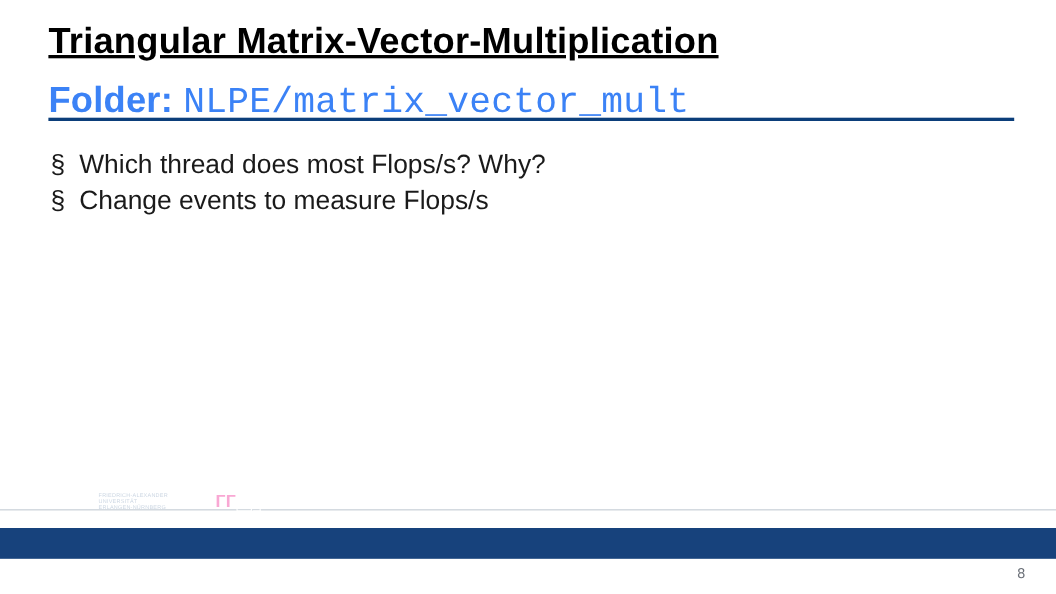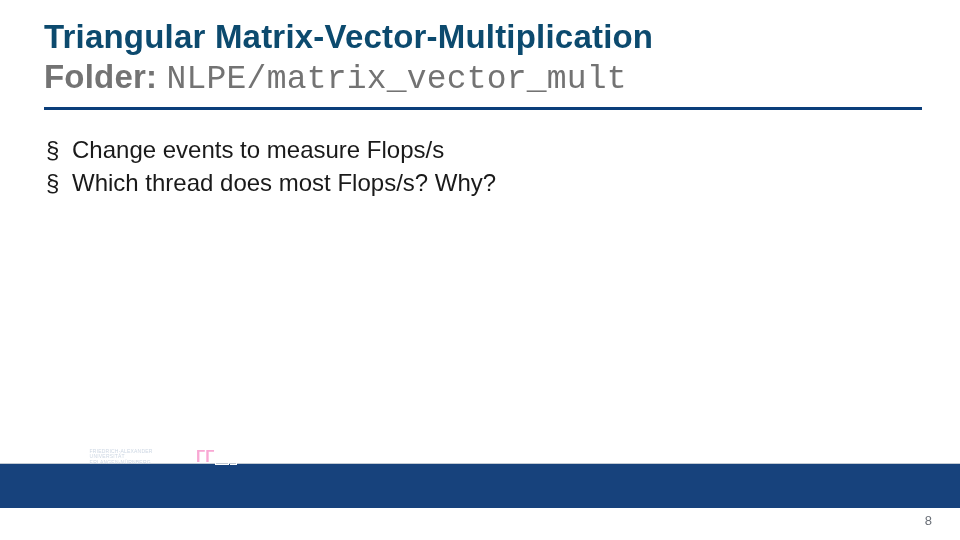--- a/index.html
+++ b/index.html
@@ -1,28 +1,28 @@
 <!DOCTYPE html>
 <html><head>
 <meta charset="utf-8">
 <style>
   * { margin: 0; padding: 0; box-sizing: border-box; }
   html, body { width: 960px; height: 540px; overflow: hidden; font-family: Arial, Helvetica, sans-serif; background: #fff; }
   .slide { position: relative; width: 960px; height: 540px; background: #fff; }
   .title-block { position: absolute; left: 44px; top: 18px; width: 880px; }
-  .title-line1 { font-size: 33px; font-weight: 700; color: #0c4a6e; letter-spacing: 0.2px; }
-  .title-line2 { font-size: 33px; font-weight: 700; color: #737373; letter-spacing: 0.2px; margin-top: 2px; }
+  .title-line1 { font-size: 33px; font-weight: 700; color: #000000; letter-spacing: 0.2px; text-decoration: underline; }
+  .title-line2 { font-size: 33px; font-weight: 700; color: #3b82f6; letter-spacing: 0.2px; margin-top: 16px; }
   .title-code { font-family: "Consolas", "Courier New", monospace; font-weight: 400; font-size: 33px; }
   .title-rule { position: absolute; left: 44px; top: 107px; width: 878px; height: 0; border-top: 3px solid #0b3e7a; }
   .content { position: absolute; left: 44px; top: 134px; width: 880px; }
   .bullet-list { list-style: none; }
   .bullet-list li { position: relative; padding-left: 28px; font-size: 24px; color: #1a1a1a; line-height: 1.3; margin-bottom: 2px; }
   .bullet-list li::before { content: "§"; position: absolute; left: 2px; top: 0; font-size: 24px; color: #1a1a1a; }
   .spacer { height: 92px; }
-  .footer-bar { position: absolute; left: 0; bottom: 32px; width: 960px; height: 44px; background: #17427c; }
+  .footer-bar { position: absolute; left: 0; bottom: 32px; width: 960px; height: 28px; background: #17427c; }
   .footer-rule { position: absolute; left: 0; bottom: 76px; width: 960px; height: 1px; background: #9aa7b5; opacity: 0.6; }
   .fau-logo { position: absolute; left: 42px; bottom: 40px; display: flex; align-items: center; color: #fff; }
   .fau-text { font-weight: 800; font-size: 19px; letter-spacing: 1.2px; font-family: Arial, sans-serif; }
   .fau-sub { font-size: 5px; line-height: 1.1; color: #cdd7e3; margin-left: 6px; text-transform: uppercase; letter-spacing: 0.2px; }
   .rrze-logo { position: absolute; left: 196px; bottom: 42px; color: #f9a8d4; font-family: Arial, sans-serif; font-weight: 700; font-size: 16px; letter-spacing: 0.2px; display: flex; align-items: center; }
   .rrze-box1 { display: inline-block; border: 1.6px solid #fff; height: 14px; width: 14px; margin-right: 1px; position: relative; top: 1px; }
   .rrze-box2 { display: inline-block; border: 1.6px solid #fff; border-left: none; height: 14px; width: 7px; margin-right: 1px; position: relative; top: 1px; }
   .page-num { position: absolute; right: 28px; bottom: 12px; font-size: 13px; color: #6a6f77; }
 </style>
 </head>
@@ -34,22 +34,22 @@
     <div class="title-line1">Triangular Matrix-Vector-Multiplication</div>
     <div class="title-line2">
       <span>Folder: </span><span class="title-code">NLPE/matrix_vector_mult</span>
     </div>
   </div>
 
   <div class="title-rule"></div>
 
   <div class="content">
     <ul class="bullet-list">
+      <li>Which thread does most Flops/s? Why?</li>
       <li>Change events to measure Flops/s</li>
-      <li>Which thread does most Flops/s? Why?</li>
     </ul>
     <div class="spacer"></div>
   </div>
 
   <div class="footer-rule"></div>
   <div class="footer-bar">
     <div class="fau-logo">
       <span class="fau-text">FAU</span>
       <span class="fau-sub">
         <span>FRIEDRICH-ALEXANDER</span><br>

